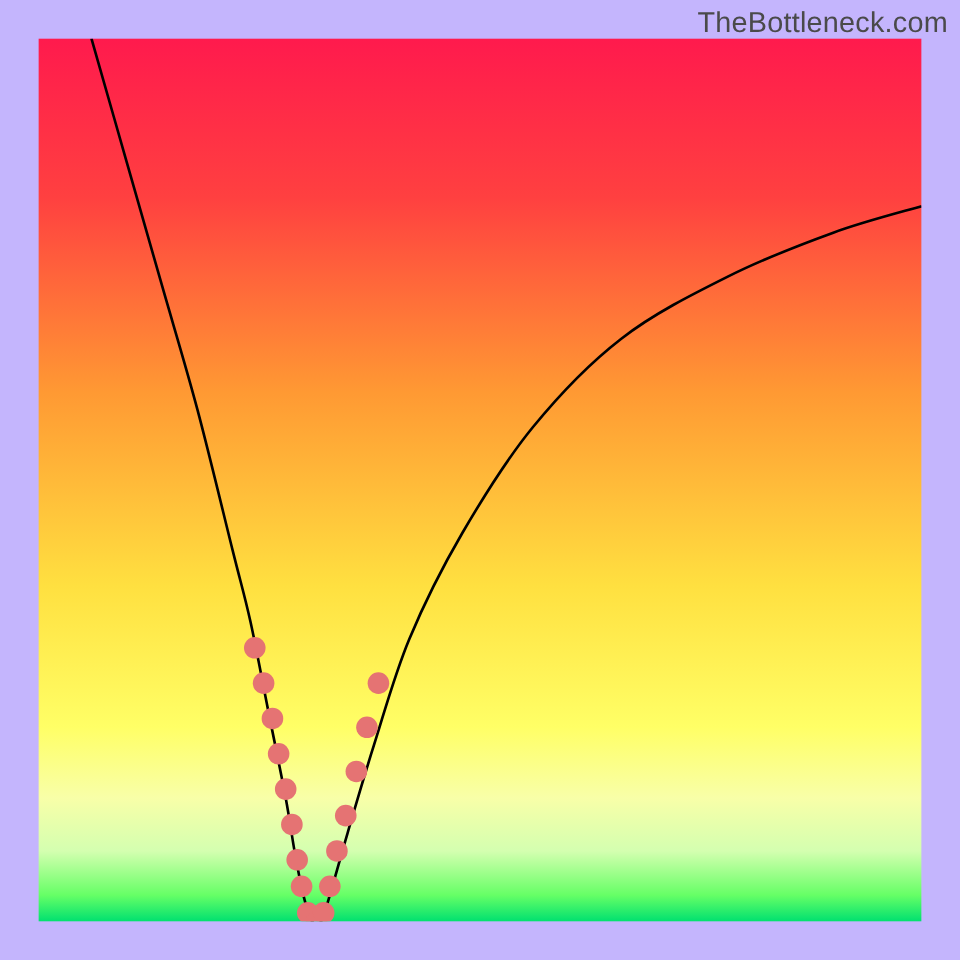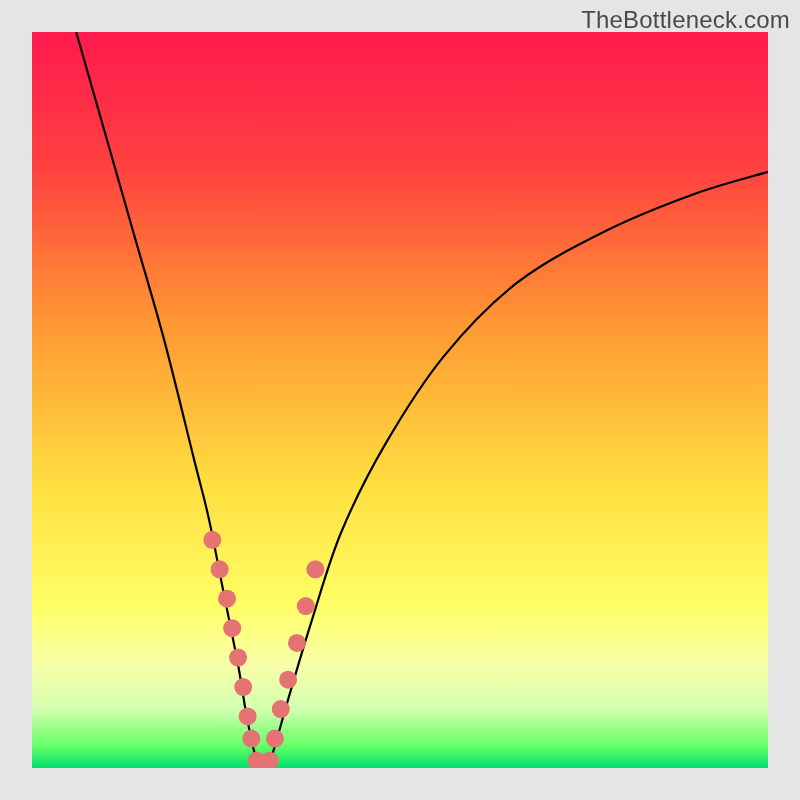--- a/index.html
+++ b/index.html
@@ -7,21 +7,21 @@
     padding: 0;
     width: 800px;
     height: 800px;
     overflow: hidden;
     background: #000;
     font-family: Arial, Helvetica, sans-serif;
   }
   .frame {
     position: absolute;
     inset: 0;
-    background: #e5e5e5;
+    background: #c4b5fd;
   }
   .plot {
     position: absolute;
     left: 32px;
     top: 32px;
     width: 736px;
     height: 736px;
     overflow: hidden;
   }
   .gradient-bg {

